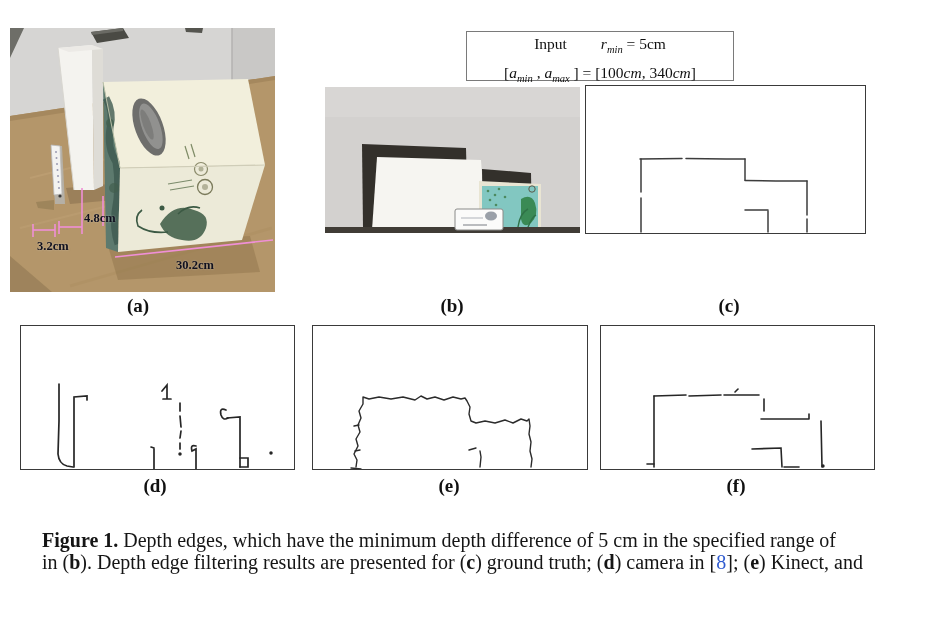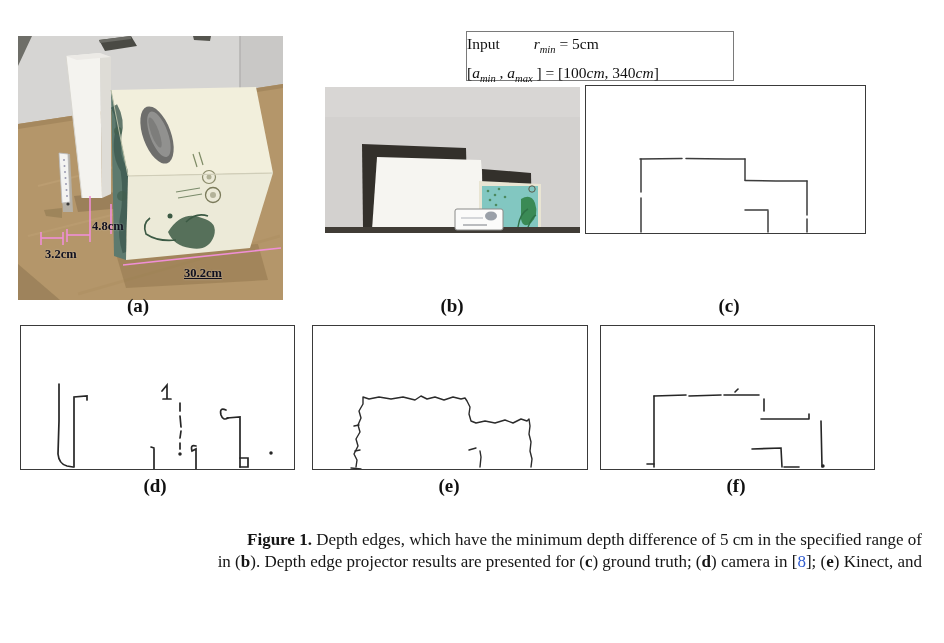--- a/index.html
+++ b/index.html
@@ -7,41 +7,41 @@
         font-family:"Liberation Serif",serif;color:#1a1a1a;}
   .abs{position:absolute;}
   .panel{position:absolute;}
   .panel svg{display:block;}
   .panel-label{position:absolute;font-weight:bold;font-size:19px;transform:translateX(-50%);
                font-family:"Liberation Serif",serif;color:#111;}
   .bordered{border:1px solid #3a3a3a;box-sizing:border-box;background:#fff;}
 
   
   #formula-box{left:466px;top:31px;width:268px;height:50px;border:1.2px solid #7a7a7a;
-               box-sizing:border-box;font-size:15.5px;line-height:23px;color:#111;}
+               box-sizing:border-box;text-align:center;font-size:15.5px;line-height:23px;color:#111;}
   #formula-box i{font-family:"Liberation Serif",serif;}
   #formula-box sub{font-size:10.5px;font-style:italic;}
   .fgap{display:inline-block;width:34px;}
 
   
   .measure{position:absolute;font-weight:bold;font-size:12.5px;color:#10101e;
            font-family:"Liberation Serif",serif;text-shadow:0 0 2px rgba(230,230,230,.5);}
 
   
-  #caption{left:42px;top:529px;width:880px;font-size:17px;line-height:22px;color:#151515;text-align:right;}
+  #caption{left:42px;top:529px;width:880px;font-size:20px;line-height:22px;color:#151515;}
   .capline{white-space:nowrap;}
   .b{font-weight:bold;}
   .ref{color:#2f5bd0;text-decoration:none;cursor:pointer;}
 </style>
 </head>
 <body>
 
 <div id="page">
 
-  <div class="panel" style="left:18px;top:28px;width:265px;height:336px;margin-top:8px;">
+  <div class="panel" style="left:10px;top:28px;width:265px;height:336px;">
     <svg width="265" height="264" viewBox="0 0 265 264">
 
       <rect x="0" y="0" width="265" height="110" fill="#d6d5d3"></rect>
       <rect x="222" y="0" width="43" height="62" fill="#c9c8c6"></rect>
       <line x1="222" y1="0" x2="222" y2="58" stroke="#b3b2b0" stroke-width="1.5"></line>
 
       <polygon points="0,88 265,48 265,264 0,264" fill="#b4966a"></polygon>
       <polygon points="0,88 265,48 265,52 0,93" fill="#a5885e"></polygon>
       <line x1="20" y1="150" x2="240" y2="95" stroke="#c2a478" stroke-width="2" opacity="0.5"></line>
       <line x1="10" y1="200" x2="250" y2="140" stroke="#c2a478" stroke-width="2" opacity="0.4"></line>
@@ -123,21 +123,21 @@
         <line x1="45" y1="196" x2="45" y2="209"></line>
         <line x1="49" y1="199" x2="72" y2="199"></line>
         <line x1="49" y1="193" x2="49" y2="206"></line>
         <line x1="72" y1="160" x2="72" y2="206"></line>
         <line x1="93" y1="168" x2="93" y2="198"></line>
         <line x1="105" y1="229" x2="263" y2="212"></line>
       </g>
     </svg>
     <div class="measure" style="left:74px;top:183px;">4.8cm</div>
     <div class="measure" style="left:27px;top:211px;">3.2cm</div>
-    <div class="measure" style="left:166px;top:230px;text-decoration:underline;">30.2cm</div>
+    <div class="measure" style="left:166px;top:230px;">30.2cm</div>
   </div>
   <div class="panel-label" style="left:138px;top:295px;">(a)</div>
 
   <div class="abs" id="formula-box">
     <div>
       <span>Input</span><span class="fgap"></span><i>r</i><sub>min</sub><span> = 5cm</span>
     </div>
     <div>
       <span>[</span><i>a</i><sub>min</sub><span> , </span><i>a</i><sub>max</sub><span> ] = [100</span><i>cm</i><span>, 340</span><i>cm</i><span>]</span>
     </div>
@@ -244,16 +244,16 @@
         <path d="M151,123 L180,122 L181,141"></path>
         <path d="M183,141 L198,141"></path>
         <circle cx="222" cy="140" r="0.9" fill="#262626"></circle>
       </g>
     </svg>
   </div>
   <div class="panel-label" style="left:736px;top:475px;">(f)</div>
 
   <div class="abs" id="caption">
     <div class="capline"><span class="b">Figure 1.</span><span> Depth edges, which have the minimum depth difference of 5 cm in the specified range of</span></div>
-    <div class="capline"><span>in (</span><span class="b">b</span><span>). Depth edge projector results are presented for (</span><span class="b">c</span><span>) ground truth; (</span><span class="b">d</span><span>) camera in [</span><span class="ref">8</span><span>]; (</span><span class="b">e</span><span>) Kinect, and</span></div>
+    <div class="capline"><span>in (</span><span class="b">b</span><span>). Depth edge filtering results are presented for (</span><span class="b">c</span><span>) ground truth; (</span><span class="b">d</span><span>) camera in [</span><span class="ref">8</span><span>]; (</span><span class="b">e</span><span>) Kinect, and</span></div>
   </div>
 
 </div>
 
 </body></html>

